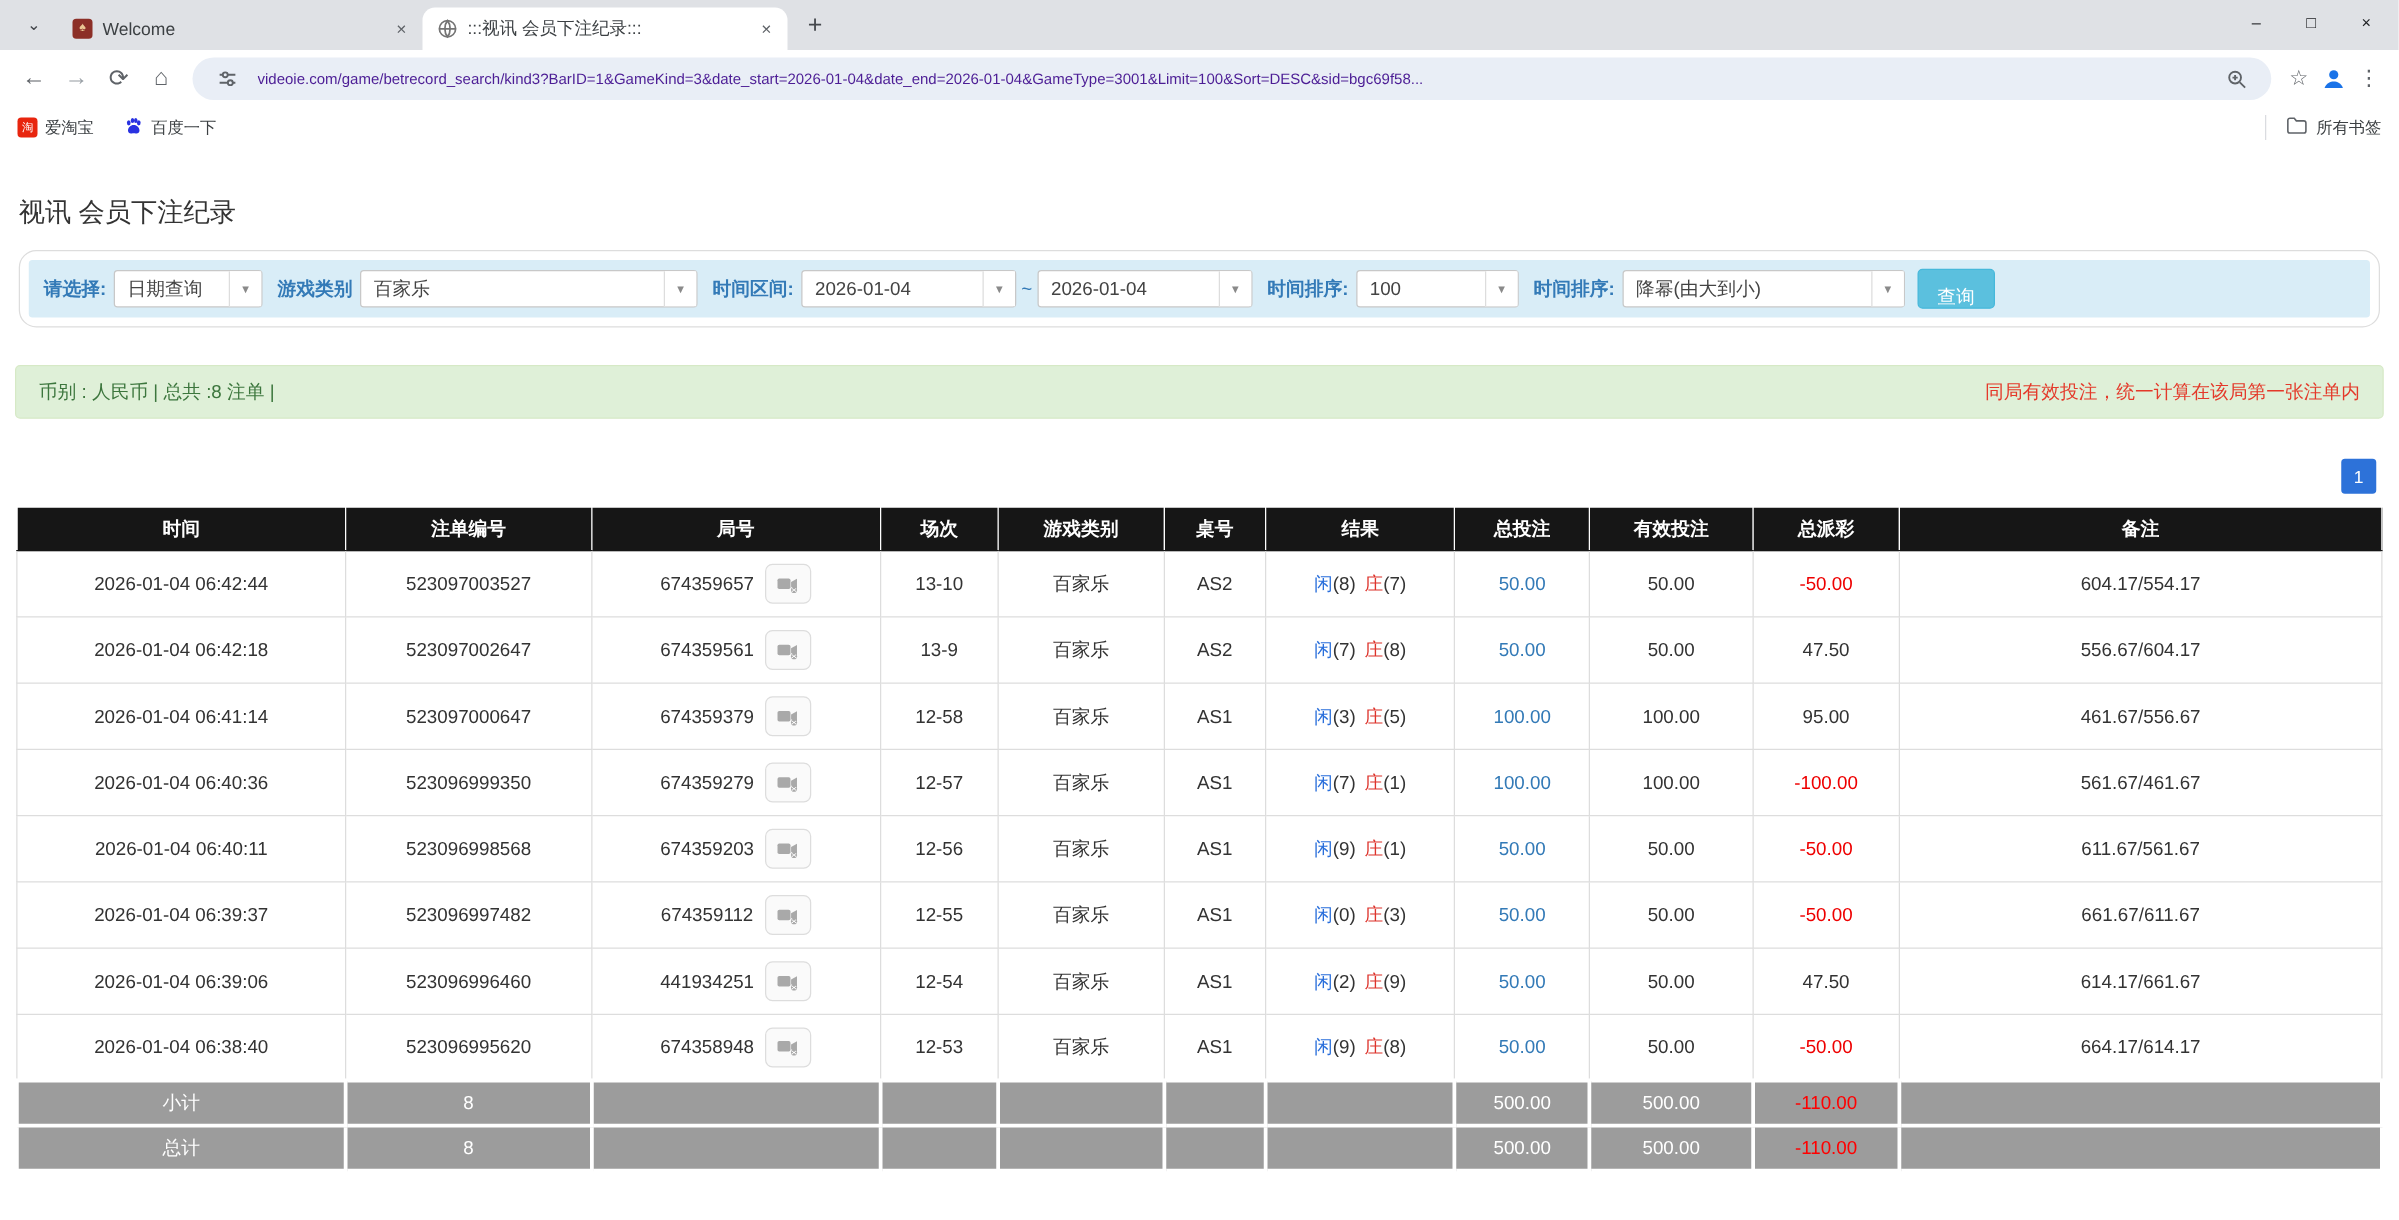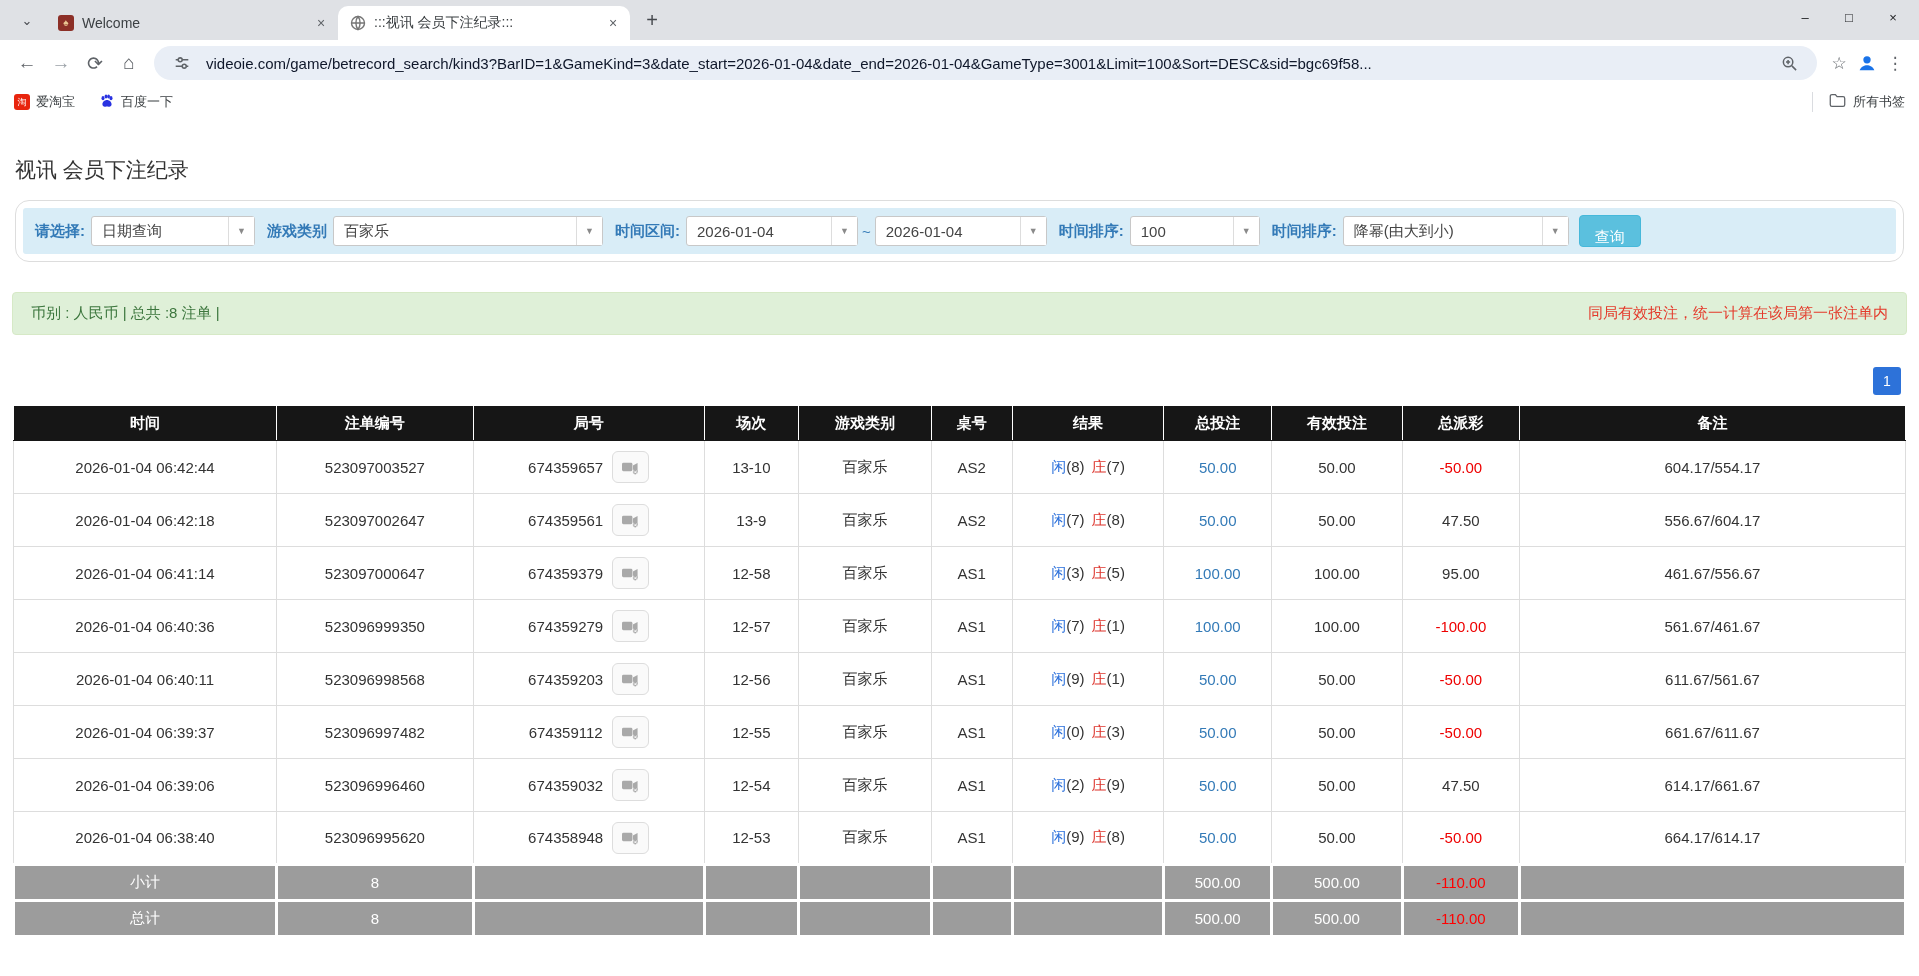--- a/index.html
+++ b/index.html
@@ -16,38 +16,38 @@
   .tab-title { flex:1; margin:0 8px; white-space:nowrap; overflow:hidden; }
   .tab-close { width:18px; height:18px; border-radius:50%; display:flex; align-items:center; justify-content:center; font-size:14px; color:#5f6368; }
   .new-tab { width:28px; height:28px; margin:0 0 6px 8px; display:flex; align-items:center; justify-content:center; color:#45484d; font-size:20px; cursor:pointer; }
   .win-controls { position:absolute; right:4px; top:2px; display:flex; }
   .win-btn { width:44px; height:30px; display:flex; align-items:center; justify-content:center; color:#202124; font-size:13px; cursor:pointer; }
 
   .toolbar { height:46px; background:#fff; display:flex; align-items:center; padding:0 10px; }
   .nav-btn { width:34px; height:34px; border-radius:50%; display:flex; align-items:center; justify-content:center; color:#5f6368; font-size:19px; cursor:pointer; }
   .nav-btn.dim { color:#9aa0a6; }
   .omnibox { flex:1; height:34px; background:#e9eef6; border-radius:17px; display:flex; align-items:center; padding:0 14px; margin:0 8px; }
-  .omnibox .url { flex:1; font-size:15px; color:#0f172a; white-space:nowrap; overflow:hidden; margin:0 10px; }
+  .omnibox .url { flex:1; font-size:12px; color:#4c1d95; white-space:nowrap; overflow:hidden; margin:0 10px; }
   .tb-icon { display:flex; align-items:center; justify-content:center; width:28px; height:28px; color:#5f6368; font-size:17px; cursor:pointer; }
 
   .bookmarks { height:32px; background:#fff; display:flex; align-items:center; padding:0 14px; font-size:13px; color:#3c4043; }
   .bm-item { display:flex; align-items:center; gap:6px; margin-right:24px; cursor:pointer; }
   .bm-fav-taobao { width:16px; height:16px; background:#e8250e; border-radius:3px; color:#fff; font-size:9px; line-height:16px; text-align:center; }
   .bm-right { margin-left:auto; display:flex; align-items:center; gap:7px; border-left:1px solid #dadce0; padding-left:16px; height:20px; cursor:pointer; }
 
   
   .page-title { font-size:21px; font-weight:400; color:#333; margin:38px 15px 16px; }
 
   .filter-panel { margin:0 15px; border:1px solid #ddd; border-radius:14px; padding:7px; background:#fff; }
   .filter-bar { background:#d9edf7; border-radius:3px; padding:7px 10px; display:flex; align-items:center; font-size:15px; }
   .f-label { color:#337ab7; font-weight:bold; margin:0 6px 0 12px; white-space:nowrap; }
   .combo { background:#fff; border:1px solid #c8c8c8; border-radius:3px; height:30px; display:flex; align-items:center; cursor:pointer; }
   .combo-text { padding:0 10px; color:#444; flex:1; white-space:nowrap; overflow:hidden; }
   .combo-btn { width:26px; height:28px; border-left:1px solid #ddd; display:flex; align-items:center; justify-content:center; color:#8a8a8a; font-size:9px; background:#fff; }
-  .w-select { width:164px; } .w-game { width:270px; } .w-date { width:172px; } .w-size { width:130px; } .w-sort { width:226px; }
+  .w-select { width:119px; } .w-game { width:270px; } .w-date { width:172px; } .w-size { width:130px; } .w-sort { width:226px; }
   .tilde { color:#337ab7; margin:0 4px; }
   .btn-search { background:#5bc0de; color:#fff; border:1px solid #46b8da; border-radius:4px; font-size:15px; height:32px; padding:12px 15px; margin-left:10px; cursor:pointer; }
 
   .summary-bar { margin:30px 12px 0; background:#dff0d8; border:1px solid #d6e9c6; border-radius:4px; padding:11px 18px; display:flex; align-items:center; font-size:15px; }
   .summary-left { color:#3c763d; }
   .summary-right { margin-left:auto; color:#e4392a; }
 
   .pagination-row { display:flex; justify-content:flex-end; margin:32px 18px 10px 12px; }
   .page-btn { min-width:28px; height:28px; background:#2d72d9; color:#fff; border-radius:3px; display:flex; align-items:center; justify-content:center; font-size:14px; cursor:pointer; }
 
@@ -431,21 +431,21 @@
     <td><span>50.00</span></td>
     <td><span class="payout neg">-50.00</span></td>
     <td><span>661.67/611.67</span></td>
   </tr>
 
   <tr>
     <td><span>2026-01-04 06:39:06</span></td>
     <td><span>523096996460</span></td>
     <td>
       <span class="round-wrap">
-        <span>674359032</span>
+        <span>441934251</span>
         <span class="video-btn">
           <svg width="19" height="17" viewBox="0 0 20 18" fill="#a9a9a9">
             <rect x="1" y="4" width="11" height="9" rx="1.5"></rect>
             <path d="M12.5 7l5-2.8v9.6l-5-2.8z"></path>
             <circle cx="15" cy="13.8" r="2.6" fill="#a9a9a9"></circle>
             <circle cx="15" cy="13.8" r="0.9" fill="#fff"></circle>
             <circle cx="13.6" cy="12.8" r="0.55" fill="#fff"></circle>
                   <circle cx="16.4" cy="12.8" r="0.55" fill="#fff"></circle>
             <circle cx="13.6" cy="14.8" r="0.55" fill="#fff"></circle>
                   <circle cx="16.4" cy="14.8" r="0.55" fill="#fff"></circle>

